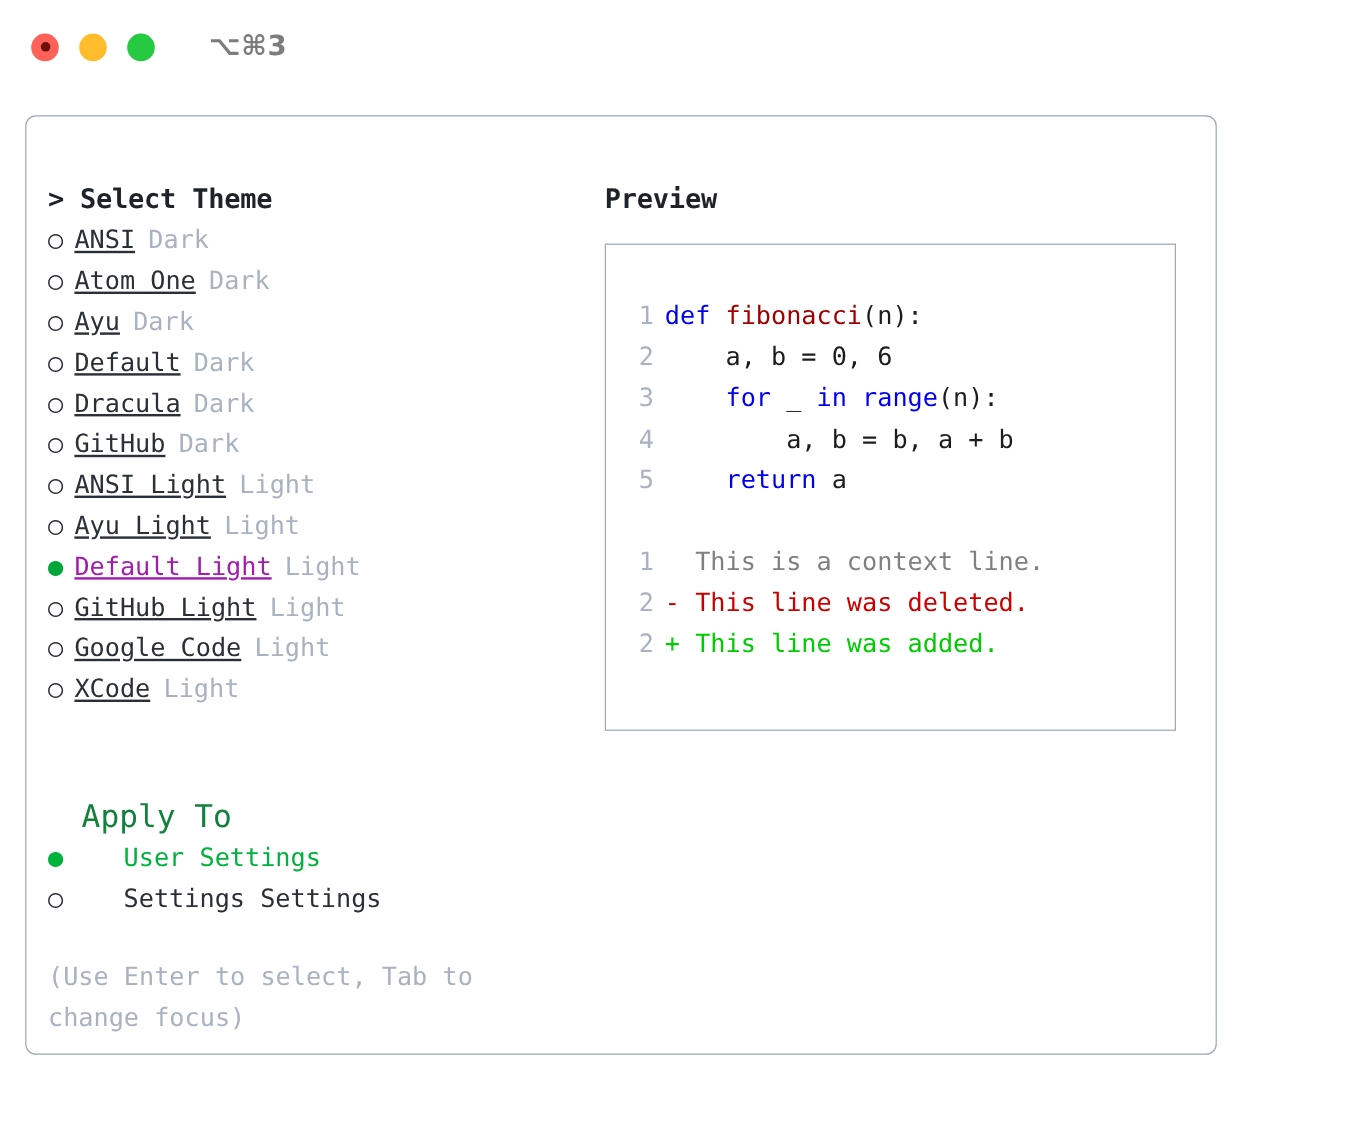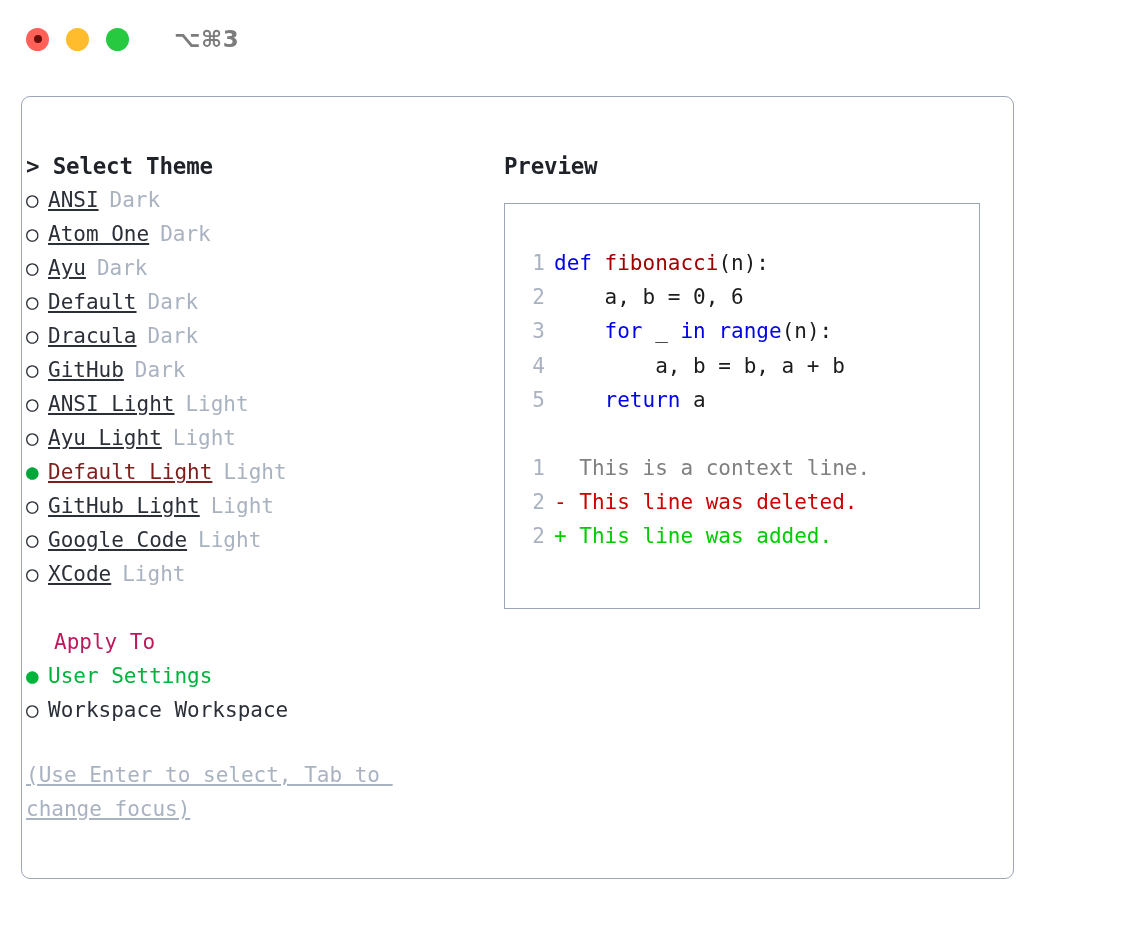--- a/index.html
+++ b/index.html
@@ -83,21 +83,21 @@
 
   .columns {
     position: absolute;
     left: 0; top: 0;
     width: 100%; height: 100%;
   }
 
   
   .left-col {
     position: absolute;
-    left: 4px;
+    left: 18px;
     top: 52px;
     width: 450px;
   }
 
   .list-header {
     font-size: 22.5px;
     font-weight: 700;
     color: #1f2329;
     letter-spacing: -0.2px;
     line-height: 34px;
@@ -114,55 +114,55 @@
   .bullet {
     display: inline-block;
     width: 22px;
     flex: 0 0 22px;
     font-size: 21px;
     color: #2b2f38;
     text-align: left;
   }
   .theme-row.selected .bullet { color: #00a63a; }
   .theme-name { color: #2b2f38; text-decoration: underline; }
-  .theme-row.selected .theme-name { color: #7f1d1d; }
+  .theme-row.selected .theme-name { color: #a21caf; }
   .theme-tag {
     color: #a9b2c0;
     padding-left: 11px;
   }
 
   .spacer-block { height: 34px; }
 
   .section-label {
-    font-size: 21px;
-    color: #be185d;
+    font-size: 26px;
+    color: #15803d;
     line-height: 34px;
     padding-left: 28px;
     white-space: pre;
+    margin-top: 39px;
   }
 
   .apply-row {
     display: flex;
     align-items: baseline;
     line-height: 34px;
     font-size: 21px;
     white-space: pre;
   }
-  .apply-row .opt-label { color: #2b2f38; }
+  .apply-row .opt-label { color: #2b2f38; margin-left: 41px; }
   .apply-row.selected .bullet,
   .apply-row.selected .opt-label { color: #00b33c; }
 
   .hint {
     margin-top: 31px;
     font-size: 21px;
     line-height: 34px;
     color: #a9b2c0;
     width: 400px;
     white-space: pre-wrap;
-    text-decoration: underline;
   }
 
   
   .right-col {
     position: absolute;
     left: 464px;
     top: 52px;
     width: 500px;
     padding-left: 18px;
   }
@@ -241,21 +241,21 @@
             <div class="theme-row"><span class="bullet">○</span><span class="theme-name">GitHub Light</span><span class="theme-tag">Light</span></div>
             <div class="theme-row"><span class="bullet">○</span><span class="theme-name">Google Code</span><span class="theme-tag">Light</span></div>
             <div class="theme-row"><span class="bullet">○</span><span class="theme-name">XCode</span><span class="theme-tag">Light</span></div>
           </div>
 
         <div class="spacer-block"></div>
 
         <div class="section-label">Apply To</div>
         <div id="apply-list">
             <div class="apply-row selected"><span class="bullet">●</span><span class="opt-label">User Settings</span></div>
-            <div class="apply-row"><span class="bullet">○</span><span class="opt-label">Workspace Workspace</span></div>
+            <div class="apply-row"><span class="bullet">○</span><span class="opt-label">Settings Settings</span></div>
           </div>
 
         <div class="hint">(Use Enter to select, Tab to change focus)</div>
       </div>
 
       <div class="right-col">
         <div class="preview-title">Preview</div>
         <div class="preview-box">
           <div id="code-block">
               <div class="code-line"><span class="ln">1</span><span class="code-body"><span class="kw">def </span><span class="fn">fibonacci</span><span class="plain">(n):</span></span></div>

